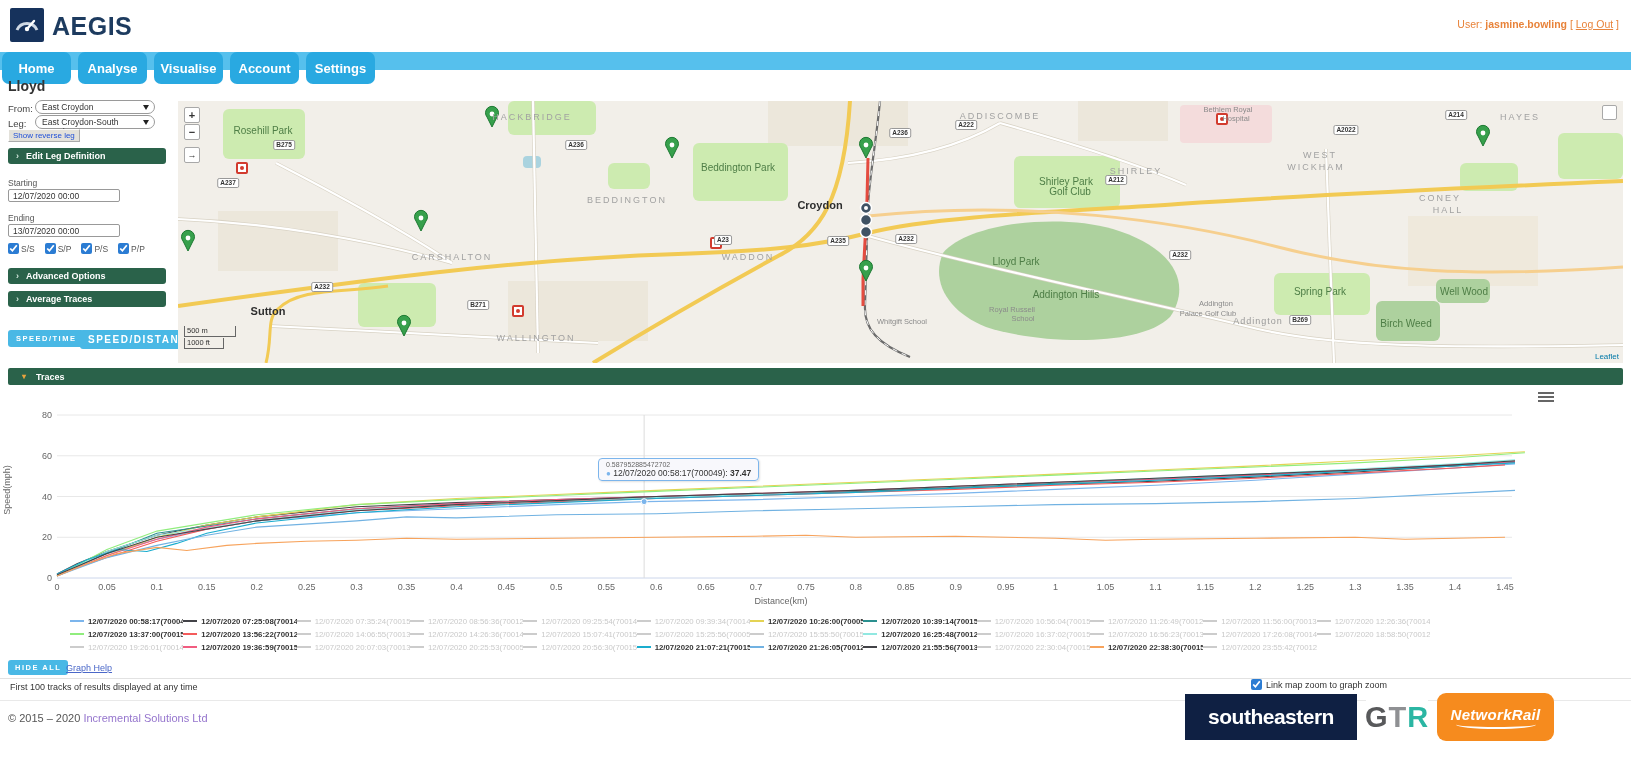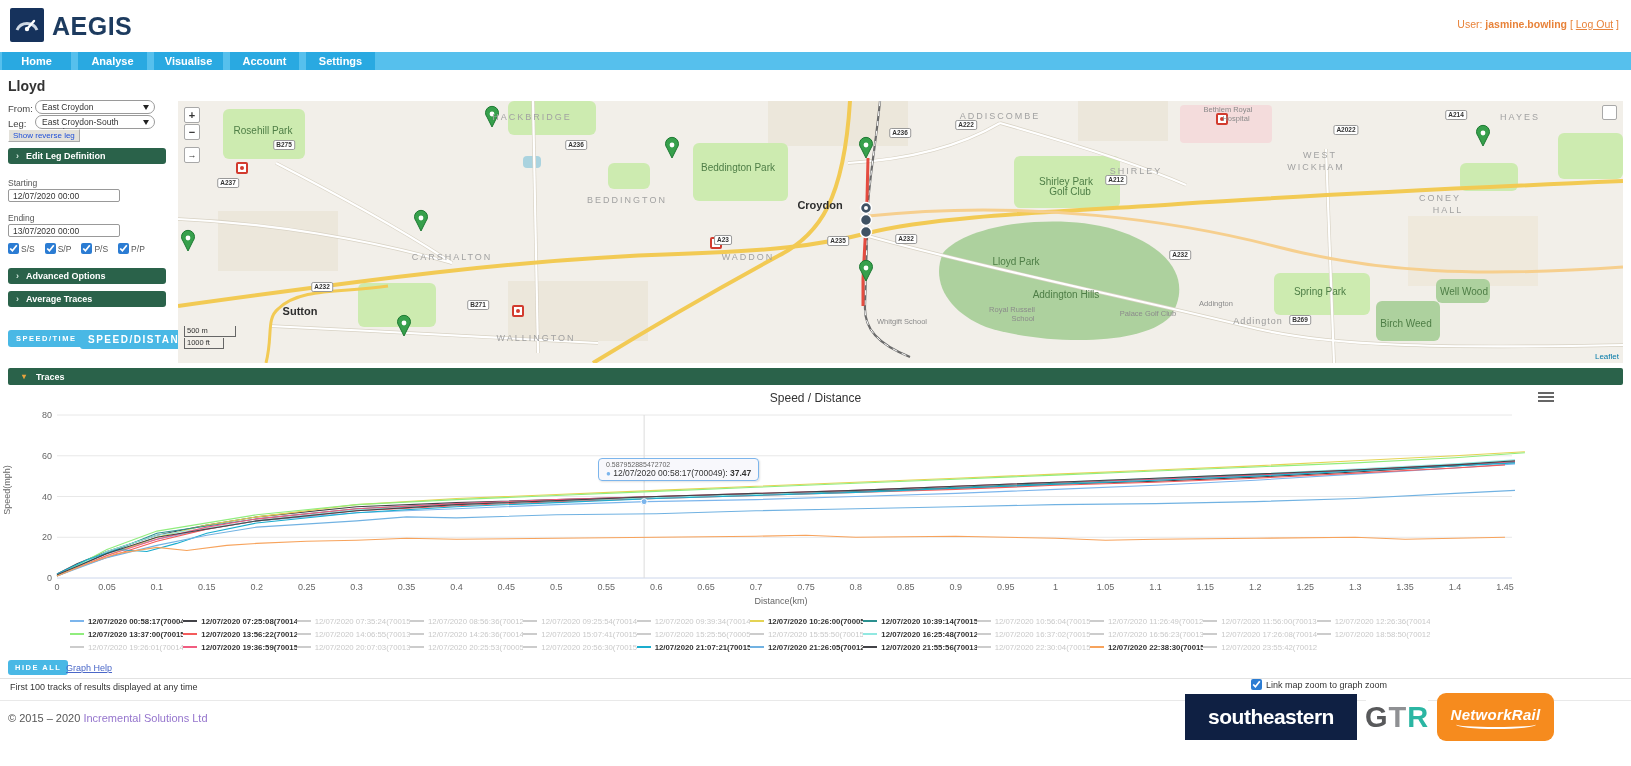--- a/index.html
+++ b/index.html
@@ -12,22 +12,22 @@
   #header { left:0; top:0; width:1631px; height:52px; background:#fff; }
   #logo-box { left:10px; top:8px; width:34px; height:34px; background:#16325c; border-radius:2px; }
   #logo-box svg { width:34px; height:34px; }
   #logo-text { left:52px; top:12px; font-size:25px; font-weight:bold; color:#1d3b5f; letter-spacing:.5px; }
   #user-area { right:12px; top:18px; font-size:10.5px; color:#e8833a; }
   #user-area b { font-weight:bold; }
   #user-area a { color:#e8833a; text-decoration:underline; cursor:pointer; }
 
   
   #nav-bar { left:0; top:52px; width:1631px; height:18px; background:#56c0ed; display:flex; gap:7px; padding-left:2px; }
-  .nav-tab { width:69px; height:18px; background:#29a9e1; color:#fff; font-size:11px; font-weight:bold;
-             display:flex; align-items:center; justify-content:center; cursor:pointer; }
+  .nav-tab { width:69px; height:32px; background:#29a9e1; color:#fff; font-size:13px; font-weight:bold;
+             display:flex; align-items:center; justify-content:center; cursor:pointer;border-radius:7px; }
 
   
   #page-title { left:8px; top:78px; font-size:14px; font-weight:bold; color:#333; }
   .frm-label { font-size:9.5px; color:#444; }
   .sel { position:absolute; left:35px; width:120px; height:14px; border:1px solid #9a9a9a; border-radius:7px;
          background:#fff; font-size:8.5px; color:#333; padding:1px 14px 0 6px; cursor:pointer; }
   .sel .chev { position:absolute; right:5px; top:4px; width:0; height:0;
                border-left:3.5px solid transparent; border-right:3.5px solid transparent; border-top:5px solid #222; }
   #reverse-btn { left:8px; top:129px; font-size:8px; color:#1f4fd8; background:#e3e1da; border:1px outset #fff;
                  padding:1px 4px; cursor:pointer; }
@@ -299,21 +299,21 @@
     <div class="map-btn" style="left:6px;top:6px">+</div>
     <div class="map-btn" style="left:6px;top:23px">−</div>
     <div class="map-btn" style="left:6px;top:46px;font-size:9px">→</div>
     <div class="map-btn" style="right:6px;top:4px;width:15px;height:15px"></div>
     <div id="scale-box">
       <div id="scale-m">500 m</div>
       <div id="scale-ft">1000 ft</div>
     </div>
     <div id="map-attr">Leaflet</div>
   <div class="m-label m-town" style="left: 642px; top: 104px;">Croydon</div>
-      <div class="m-label m-town" style="left: 90px; top: 210px; margin-left: 32px;">Sutton</div>
+      <div class="m-label m-town" style="left: 90px; top: 210px;">Sutton</div>
       <div class="m-label m-district" style="left: 354px; top: 16px;">HACKBRIDGE</div>
       <div class="m-label m-district" style="left: 449px; top: 99px;">BEDDINGTON</div>
       <div class="m-label m-district" style="left: 274px; top: 156px;">CARSHALTON</div>
       <div class="m-label m-district" style="left: 570px; top: 156px;">WADDON</div>
       <div class="m-label m-district" style="left: 358px; top: 237px;">WALLINGTON</div>
       <div class="m-label m-district" style="left: 822px; top: 15px;">ADDISCOMBE</div>
       <div class="m-label m-district" style="left: 958px; top: 70px;">SHIRLEY</div>
       <div class="m-label m-district" style="left: 1142px; top: 54px;">WEST</div>
       <div class="m-label m-district" style="left: 1138px; top: 66px;">WICKHAM</div>
       <div class="m-label m-district" style="left: 1262px; top: 97px;">CONEY</div>
@@ -326,21 +326,21 @@
       <div class="m-label m-poi" style="left: 892px; top: 90px;">Golf Club</div>
       <div class="m-label m-poi" style="left: 838px; top: 160px;">Lloyd Park</div>
       <div class="m-label m-poi" style="left: 888px; top: 193px;">Addington Hills</div>
       <div class="m-label m-poi" style="left: 1142px; top: 190px;">Spring Park</div>
       <div class="m-label m-poi" style="left: 1228px; top: 222px;">Birch Weed</div>
       <div class="m-label m-poi" style="left: 1286px; top: 190px;">Well Wood</div>
       <div class="m-label m-poi2" style="left: 724px; top: 220px;">Whitgift School</div>
       <div class="m-label m-poi2" style="left: 834px; top: 208px;">Royal Russell</div>
       <div class="m-label m-poi2" style="left: 845px; top: 217px;">School</div>
       <div class="m-label m-poi2" style="left: 1038px; top: 202px;">Addington</div>
-      <div class="m-label m-poi2" style="left: 970px; top: 212px;">Palace Golf Club</div>
+      <div class="m-label m-poi2" style="left: 1030px; top: 212px;">Palace Golf Club</div>
       <div class="m-label m-poi2" style="left: 1050px; top: 8px;">Bethlem Royal</div>
       <div class="m-label m-poi2" style="left: 1058px; top: 17px;">Hospital</div>
       <div class="m-shield" style="left: 106px; top: 44px;">B275</div>
       <div class="m-shield" style="left: 50px; top: 82px;">A237</div>
       <div class="m-shield" style="left: 398px; top: 44px;">A236</div>
       <div class="m-shield" style="left: 144px; top: 186px;">A232</div>
       <div class="m-shield" style="left: 300px; top: 204px;">B271</div>
       <div class="m-shield" style="left: 545px; top: 139px;">A23</div>
       <div class="m-shield" style="left: 660px; top: 140px;">A235</div>
       <div class="m-shield" style="left: 728px; top: 138px;">A232</div>
@@ -353,21 +353,20 @@
       <div class="m-shield" style="left: 1122px; top: 219px;">B269</div>
     </div>
 </div>
 
 <div id="traces-bar" class="abs">
   <span class="arr">▾</span>
   <span>Traces</span>
 </div>
 
 <div id="chart" class="abs">
-  <div id="chart-title" class="abs">Speed / Distance</div>
   <div id="hamburger" class="abs">
       <div></div>
       <div></div>
       <div></div>
     </div>
   <svg id="chart-plot" viewBox="0 0 1631 200">
       <line x1="57" x2="1512" y1="193" y2="193" stroke="#ccd6eb" stroke-width="1"></line>
       <line x1="57" x2="1512" y1="152.25" y2="152.25" stroke="#e8e8e8" stroke-width="1"></line>
       <line x1="57" x2="1512" y1="111.5" y2="111.5" stroke="#e8e8e8" stroke-width="1"></line>
       <line x1="57" x2="1512" y1="70.75" y2="70.75" stroke="#e8e8e8" stroke-width="1"></line>

